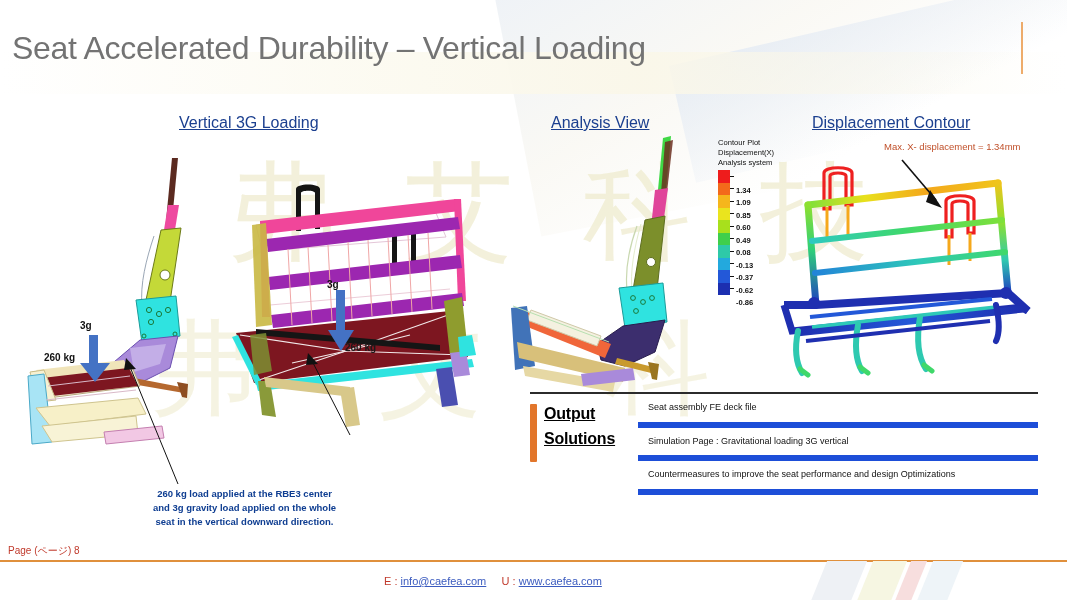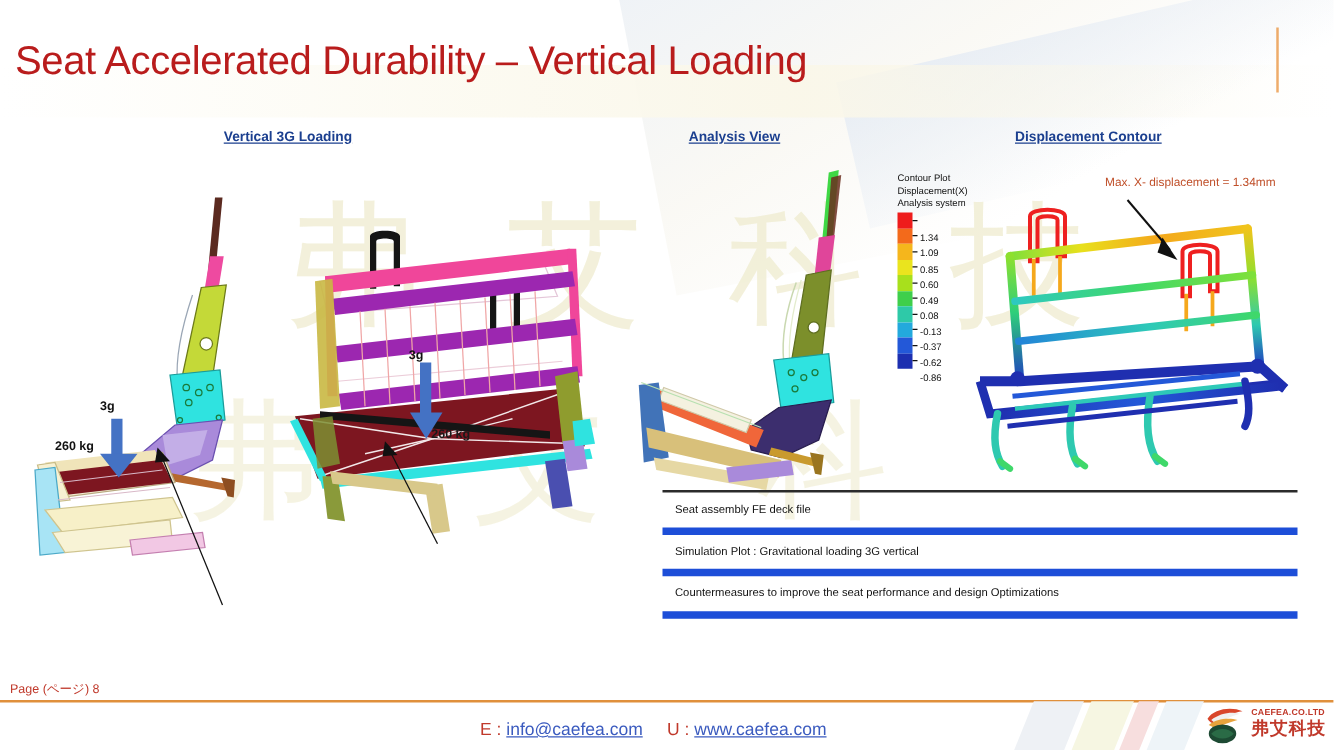--- a/index.html
+++ b/index.html
@@ -30,29 +30,29 @@
     background: linear-gradient(90deg, rgba(255,255,255,0) 0%, rgba(252,250,240,.9) 35%, rgba(250,247,233,.95) 60%, rgba(255,255,255,0) 100%);
   }
   .accent-tick {
     position: absolute; top: 22px; right: 44px; width: 2px; height: 52px;
     background: #e8903a; opacity: .75;
   }
 
   
   .title {
     position: absolute; left: 12px; top: 30px;
-    font-size: 32px; color: #b91c1c; letter-spacing: -.3px;
+    font-size: 32px; color: #737373; letter-spacing: -.3px;
     white-space: nowrap;
   }
 
   
   .sec-head {
     position: absolute;
-    font-size: 11px; font-weight: bold; color: #1b3f8f;
-    text-decoration: underline; white-space: nowrap;
+    font-size: 16px; font-weight: normal; color: #1b3f8f;
+    text-decoration: underline; white-space: nowrap; margin-top: 10px;
   }
   #h-left { left: 179px; top: 104px; }
   #h-mid  { left: 551px; top: 104px; }
   #h-right{ left: 812px; top: 104px; color:#1b3f8f; }
 
   
   .wm {
     position: absolute; top: 140px; left: 228px;
     width: 640px; height: 260px;
     display: flex; justify-content: space-between; align-items: flex-start;
@@ -87,21 +87,21 @@
     font-size: 9.5px; color: #c0502a; white-space: nowrap;
   }
 
   
   .legend { position: absolute; left: 718px; top: 138px; }
   .legend-title { font-size: 7.6px; font-weight: normal; color: #111; line-height: 1.32; }
   .legend-rows { margin-top: 2px; }
   .legend-row { display: flex; align-items: center; height: 12.5px; }
   .legend-sw { width: 12px; height: 12.5px; }
   .legend-tick { width: 4px; height: 1px; background: #111; }
-  .legend-val { font-size: 7.6px; font-weight: normal; color: #111; margin-left: 2px; margin-top: 28px; }
+  .legend-val { font-size: 7.6px; font-weight: bold; color: #111; margin-left: 2px; margin-top: 28px; }
 
   
   .out-wrap { position: absolute; left: 530px; top: 392px; width: 508px; }
   .out-topline { height: 2px; background: #2b2b2b; width: 100%; }
   .out-body { display: flex; }
   .out-leftcol { position: relative; width: 108px; padding-top: 8px; }
   .out-bar {
     position: absolute; left: 0; top: 10px;
     width: 7px; height: 58px; background: #e2762b; border-radius: 1px;
   }
@@ -123,21 +123,21 @@
   .footer-rule {
     position: absolute; left: 0; top: 560px; width: 1067px; height: 1.5px;
     background: #e0903c;
   }
   .footer-page {
     position: absolute; left: 8px; top: 544px;
     font-size: 10px; color: #c0392b;
   }
   .footer-contact {
     position: absolute; left: 352px; top: 575px;
-    font-size: 14px; color: #c0392b; white-space: nowrap; padding-left: 32px;
+    font-size: 11px; color: #c0392b; white-space: nowrap; padding-left: 32px;
   }
   .footer-contact a { color: #3b5bbf; text-decoration: underline; }
   .footer-ribbons { position: absolute; right: 0; top: 561px; width: 260px; height: 39px; overflow: hidden; }
   .rib { position: absolute; top: -10px; height: 60px; transform: skewX(-22deg); }
   .rib1 { left: 12px; width: 40px; background: #eef1f5; }
   .rib2 { left: 58px; width: 34px; background: #f6f6e2; }
   .rib3 { left: 96px; width: 16px; background: #f7dede; }
   .rib4 { left: 118px; width: 30px; background: #eef4f8; }
 
   .logo { position: absolute; right: 6px; top: 562px; display: flex; align-items: center; }
@@ -292,20 +292,25 @@
 
   <div class="art" style="left:327px; top:290px;">
     <svg width="30" height="62" viewBox="0 0 30 62">
       <rect x="9" y="0" width="9" height="42" fill="#4472c4"></rect>
       <polygon points="1,40 27,40 14,61" fill="#4472c4"></polygon>
     </svg>
   </div>
   <div class="load-lbl" style="left:327px; top:279px;">3g</div>
   <div class="load-lbl" style="left:345px; top:342px; color:#1a1a1a;">260 kg</div>
 
+  <div class="blue-note">
+    <span>260 kg load applied at the RBE3 center</span><br>
+    <span>and 3g gravity load applied on the whole</span><br>
+    <span>seat in the vertical downward direction.</span>
+  </div>
 
   <div class="art" style="left:505px; top:130px;">
     <svg width="200" height="260" viewBox="0 0 200 260">
 
       <path d="M158 8 L166 6 L160 70 L152 70 Z" fill="#3fd845"></path>
       <path d="M160 12 L168 10 L162 62 L156 63 Z" fill="#6b2f20" opacity=".85"></path>
       <path d="M150 60 L163 58 L158 96 L146 97 Z" fill="#e0459a"></path>
       <path d="M140 90 L160 86 L152 160 L128 160 Z" fill="#7c8f2b" stroke="#5e6e20" stroke-width="1"></path>
       <circle cx="146" cy="132" r="4.5" fill="#fff" stroke="#5e6e20"></circle>
       <path d="M132 96 C124 118 120 140 122 160" fill="none" stroke="#c9d8b0" stroke-width="1.2"></path>
@@ -478,52 +483,44 @@
   <div class="art" style="left:900px; top:158px;">
     <svg width="50" height="55" viewBox="0 0 50 55">
       <path d="M2 2 L36 42" stroke="#111" stroke-width="1.6" fill="none"></path>
       <polygon points="30,32 42,50 26,44" fill="#111"></polygon>
     </svg>
   </div>
 
   <div class="out-wrap">
     <div class="out-topline"></div>
     <div class="out-body">
+      <div class="out-leftcol">
+        <div class="out-bar"></div>
+        <div class="out-title">
+          <div>Output</div>
+          <div>Solutions</div>
+        </div>
+      </div>
       <div class="out-rows" id="out-rows">
           <div class="out-row">Seat assembly  FE deck file</div>
-          <div class="out-row">Simulation Plot : Gravitational loading  3G vertical</div>
+          <div class="out-row">Simulation Page : Gravitational loading  3G vertical</div>
           <div class="out-row tall">Countermeasures to improve the seat performance and design Optimizations</div>
         </div>
     </div>
   </div>
 
   <div class="footer-rule"></div>
   <div class="footer-ribbons">
     <div class="rib rib1"></div>
     <div class="rib rib2"></div>
     <div class="rib rib3"></div>
     <div class="rib rib4"></div>
   </div>
   <div class="footer-page">Page (ページ)  8</div>
   <div class="footer-contact">
     <span>E :</span>
     <a href="#">info@caefea.com</a>
     &nbsp;&nbsp;&nbsp;
     <span>U :</span>
     <a href="#">www.caefea.com</a>
   </div>
-  <div class="logo">
-    <div class="logo-mark">
-      <svg width="34" height="34" viewBox="0 0 34 34">
-        <path d="M3 13 C8 5 22 3 31 7 C24 8 16 11 11 16 C8 18 5 16 3 13 Z" fill="#d9462b"></path>
-        <path d="M6 14 C12 9 22 7 29 9 C22 11 15 14 11 18 Z" fill="#f0f0f0"></path>
-        <path d="M4 18 C10 13 20 12 27 14 C20 16 14 18 10 21 Z" fill="#e8a33d"></path>
-        <ellipse cx="15" cy="25" rx="11" ry="7.5" fill="#1d4a33"></ellipse>
-        <path d="M6 25 C10 20 20 20 24 25 C20 30 10 30 6 25 Z" fill="#2a6b46"></path>
-      </svg>
-    </div>
-    <div class="logo-text">
-      <div class="logo-en">CAEFEA.CO.LTD</div>
-      <div class="logo-cn">弗艾科技</div>
-    </div>
-  </div>
 
 </div>
 
 </body></html>

